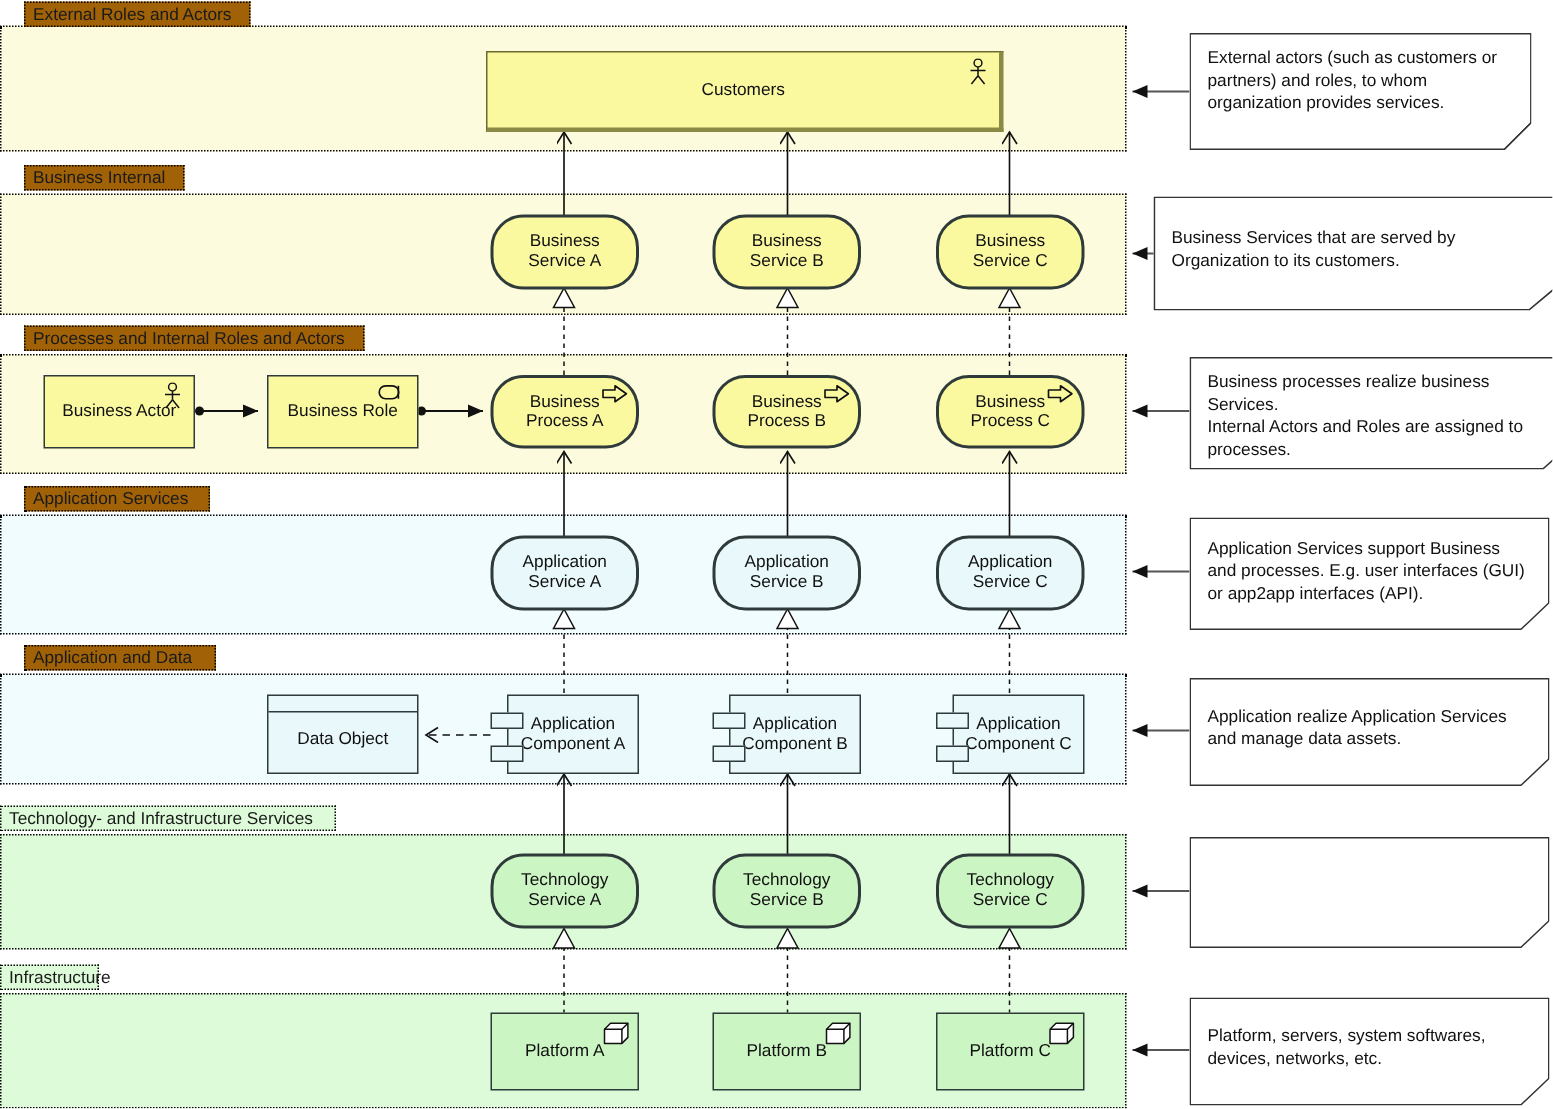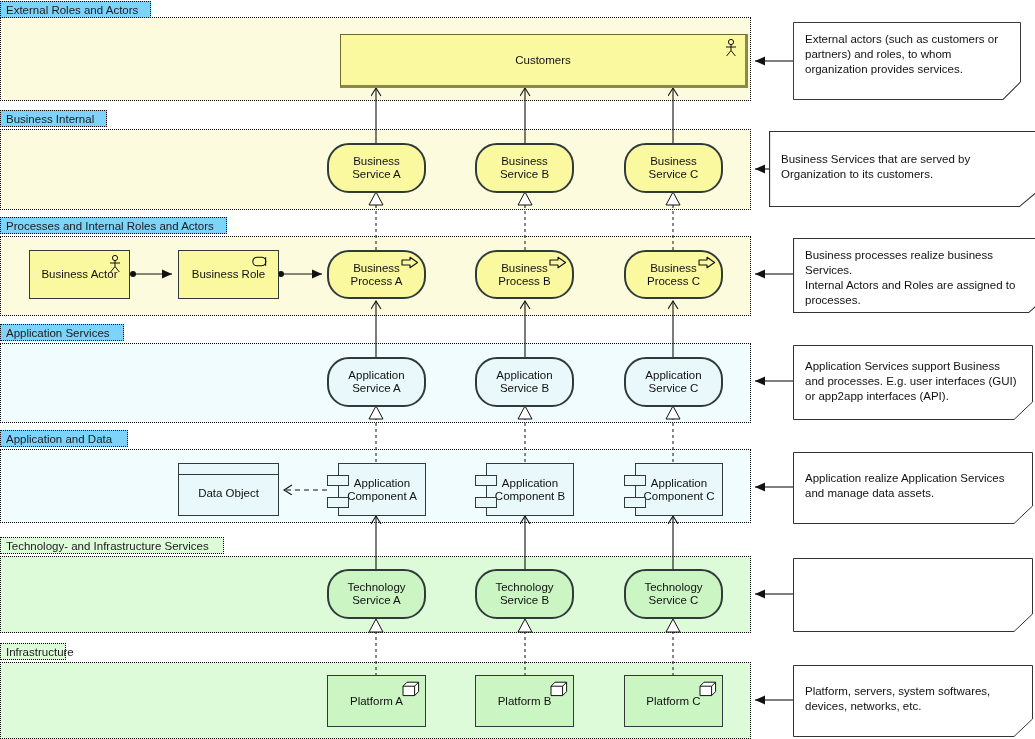--- a/index.html
+++ b/index.html
@@ -28,21 +28,21 @@
     color:#1a1a1a;
     line-height:1;
     padding:3px 5px 4px 5px;
     white-space:nowrap;
     background:inherit;
   }
   .biz{background:#fdfbdd;}
   .app{background:#f0fcfd;}
   .tech{background:#ddfbd9;}
   .lbl-tech{background:#ddfbd9;}
-  .lbl-white{background:#7dd3fc;}
+  .lbl-white{background:#a16207;margin-left:16px;}
 
   
   .node{
     position:absolute;
     box-sizing:border-box;
     display:flex;
     align-items:center;
     justify-content:center;
     text-align:center;
     font-size:11.5px;
@@ -218,21 +218,21 @@
       <line x1="793" y1="61" x2="755" y2="61" marker-end="url(#solidArrow)"></line>
       <line x1="793" y1="169" x2="755" y2="169" marker-end="url(#solidArrow)"></line>
       <line x1="793" y1="274" x2="755" y2="274" marker-end="url(#solidArrow)"></line>
       <line x1="793" y1="381" x2="755" y2="381" marker-end="url(#solidArrow)"></line>
       <line x1="793" y1="487" x2="755" y2="487" marker-end="url(#solidArrow)"></line>
       <line x1="793" y1="594" x2="755" y2="594" marker-end="url(#solidArrow)"></line>
       <line x1="793" y1="700" x2="755" y2="700" marker-end="url(#solidArrow)"></line>
     </g>
   </svg>
 
-  <div class="node customers" style="left:340px;top:34px;width:408px;height:54px;">
+  <div class="node customers" style="left:324px;top:34px;width:345px;height:54px;">
     <span>Customers</span>
     <svg class="ic ic-actor" viewBox="0 0 14 18">
       <circle cx="7" cy="3" r="2.6" fill="none" stroke="#111" stroke-width="1"></circle>
       <line x1="7" y1="5.8" x2="7" y2="11.5" stroke="#111" stroke-width="1"></line>
       <line x1="2" y1="8" x2="12" y2="8" stroke="#111" stroke-width="1"></line>
       <line x1="7" y1="11.5" x2="2.6" y2="17" stroke="#111" stroke-width="1"></line>
       <line x1="7" y1="11.5" x2="11.4" y2="17" stroke="#111" stroke-width="1"></line>
     </svg>
   </div>
 

